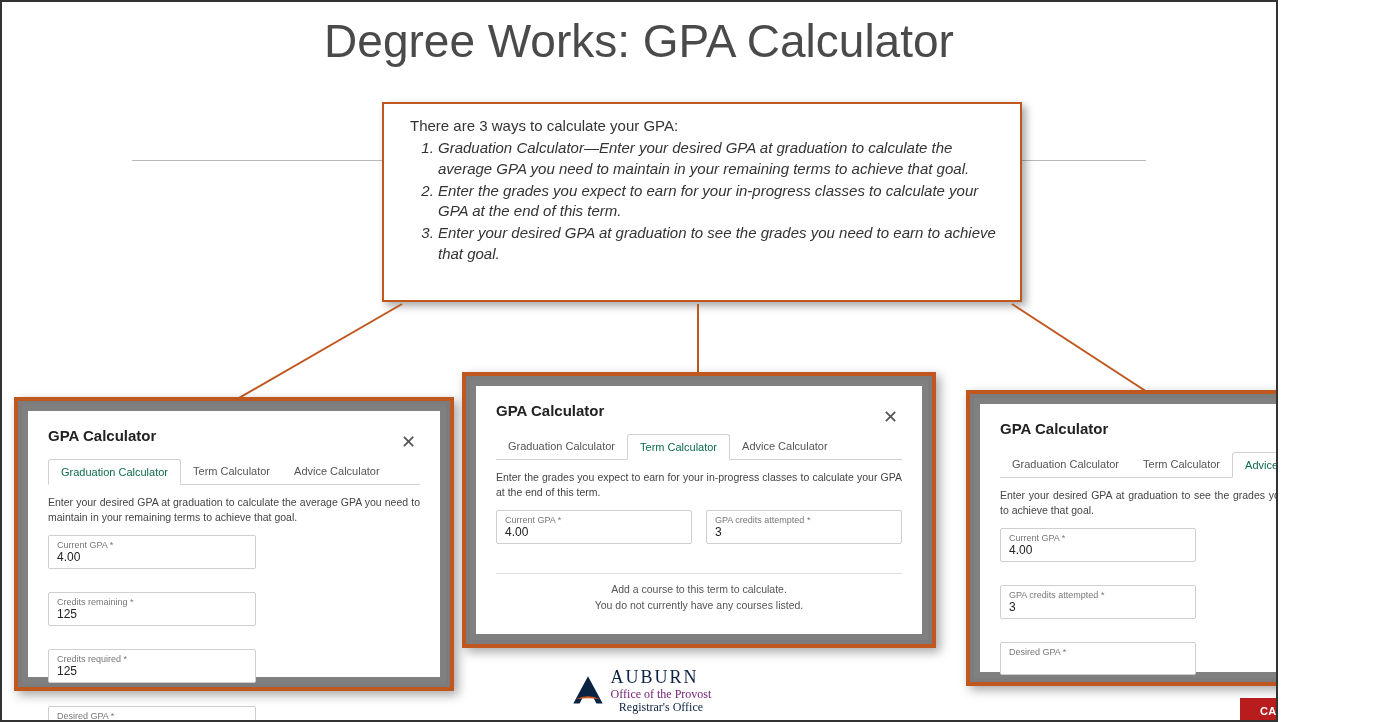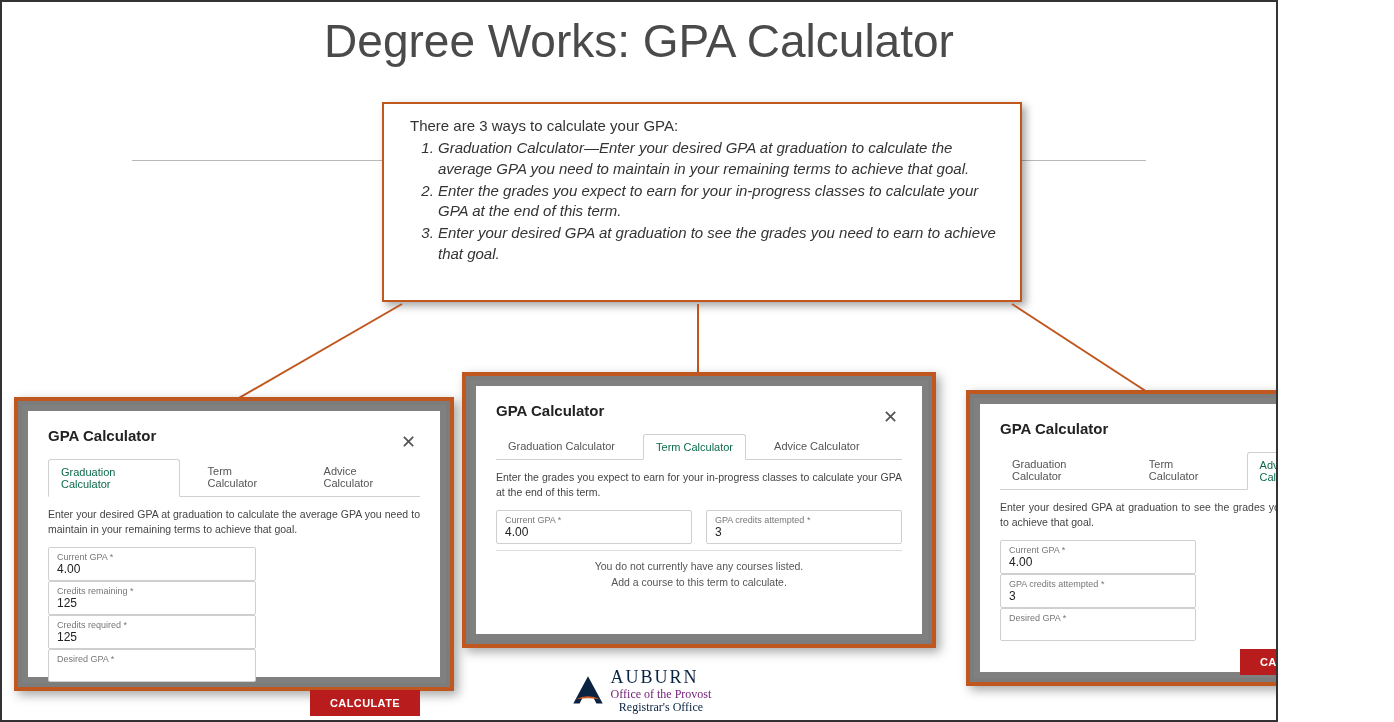--- a/index.html
+++ b/index.html
@@ -40,38 +40,38 @@
   .card-content {
     position: absolute; left: 6px; right: 6px; top: 6px; bottom: 6px;
     background: #fff; padding: 10px 14px 10px 14px;
   }
   .card-title { font-weight: 700; font-size: 15px; color: #222; }
   .close-x {
     position: absolute; right: 18px; top: 16px; font-size: 18px; color: #555; cursor: pointer;
     line-height: 1; font-weight: 400;
   }
   .tabs {
-    margin-top: 14px; border-bottom: 1px solid #d0d0d0; display: flex; gap: 16px;
+    margin-top: 14px; border-bottom: 1px solid #d0d0d0; display: flex; gap: 0;
     font-size: 11px; color: #555;
   }
   .tab {
     padding: 6px 12px 6px 12px; cursor: pointer; position: relative; top: 1px;
   }
   .tab.active {
     color: #0d6b4a; border: 1px solid #d0d0d0; border-bottom: 1px solid #fff;
     border-radius: 3px 3px 0 0; background: #fff;
   }
   .desc {
     font-size: 10.5px; color: #444; margin-top: 10px; line-height: 1.45;
     text-align: justify;
   }
   .fields { margin-top: 10px; }
   .fld {
     border: 1px solid #cfcfcf; border-radius: 2px; padding: 4px 8px 4px 8px;
-    margin-bottom: 0; background: #fff;
+    margin-bottom: 23px; background: #fff;
   }
   .fld .lbl { font-size: 9px; color: #777; }
   .fld .val { font-size: 12px; color: #222; margin-top: 0px; min-height: 13px; }
   .fld.short { width: 56%; }
   .calc-row { text-align: right; margin-top: 8px; }
   .calc-btn {
     background: #b91c1c; color: #fff; font-size: 11px; font-weight: 700;
     border: none; padding: 7px 20px; letter-spacing: .4px; cursor: pointer;
   }
 
@@ -196,22 +196,22 @@
             <div class="lbl">Current GPA *</div>
             <div class="val">4.00</div>
           </div>
           <div class="fld">
             <div class="lbl">GPA credits attempted *</div>
             <div class="val">3</div>
           </div>
         </div>
         <div class="divider"></div>
         <div class="empty-msg">
+          <div>Add a course to this term to calculate.</div>
           <div>You do not currently have any courses listed.</div>
-          <div>Add a course to this term to calculate.</div>
         </div>
       </div>
     </div>
       </div>
   </div>
 
   <div class="card card3">
     <div class="card-inner">
         <div class="card-content">
       <div class="card-title">GPA Calculator</div>

